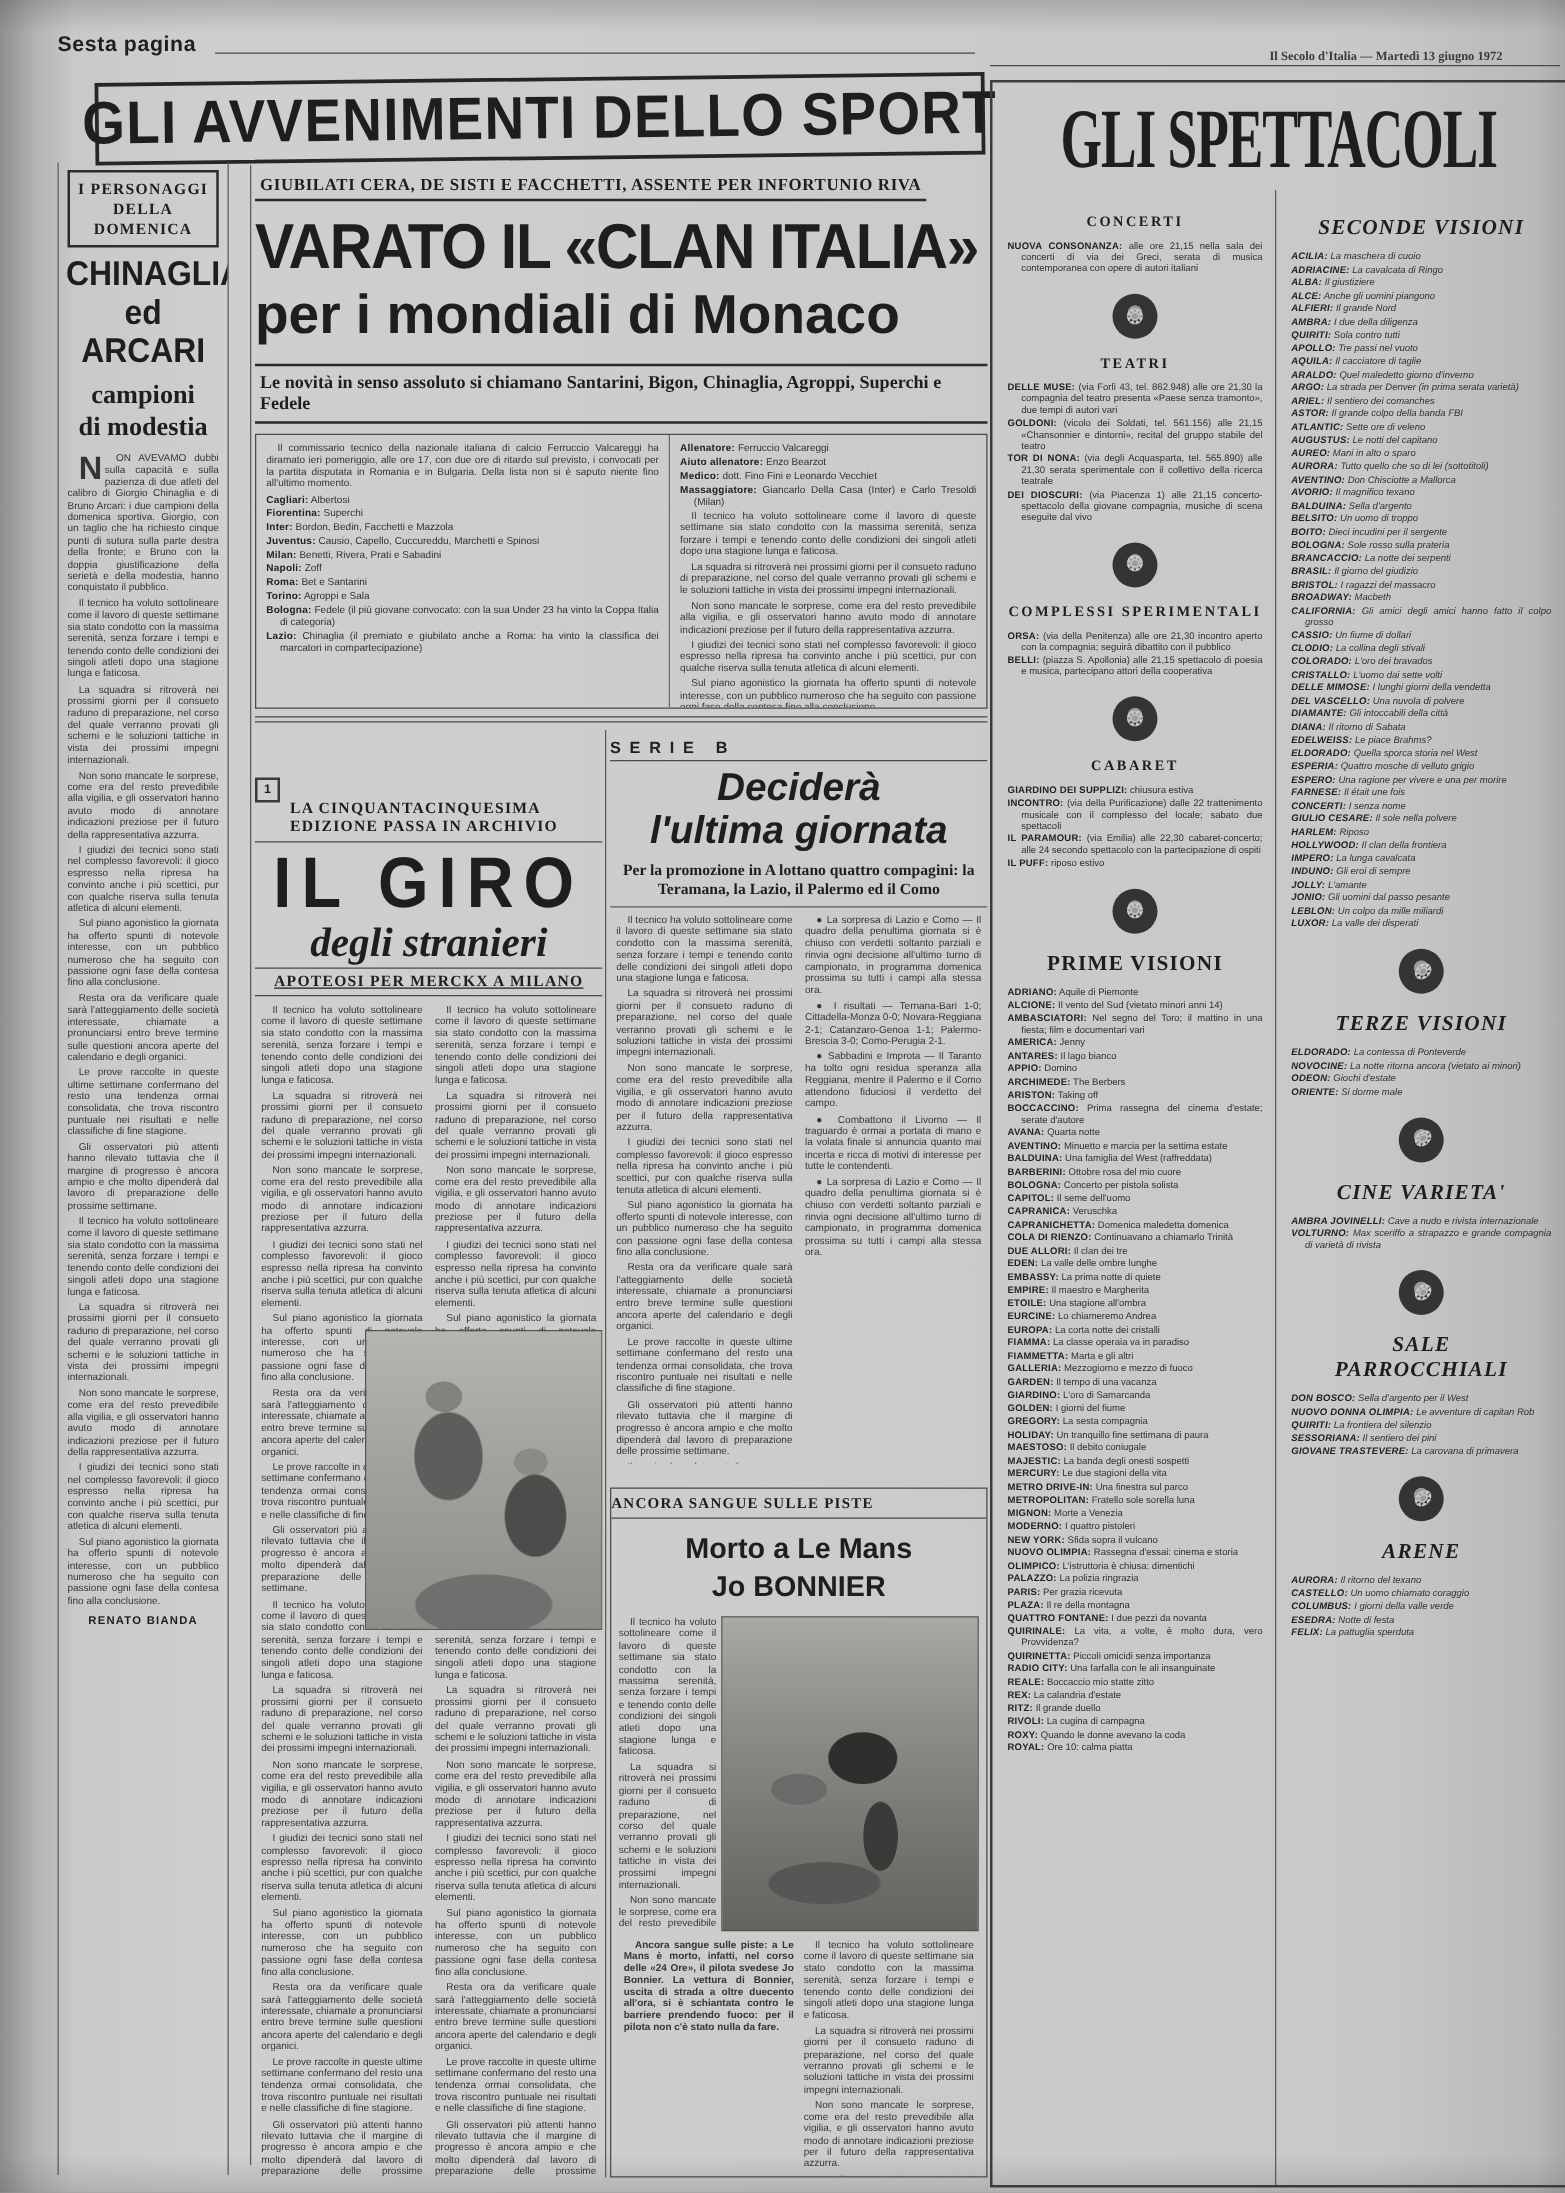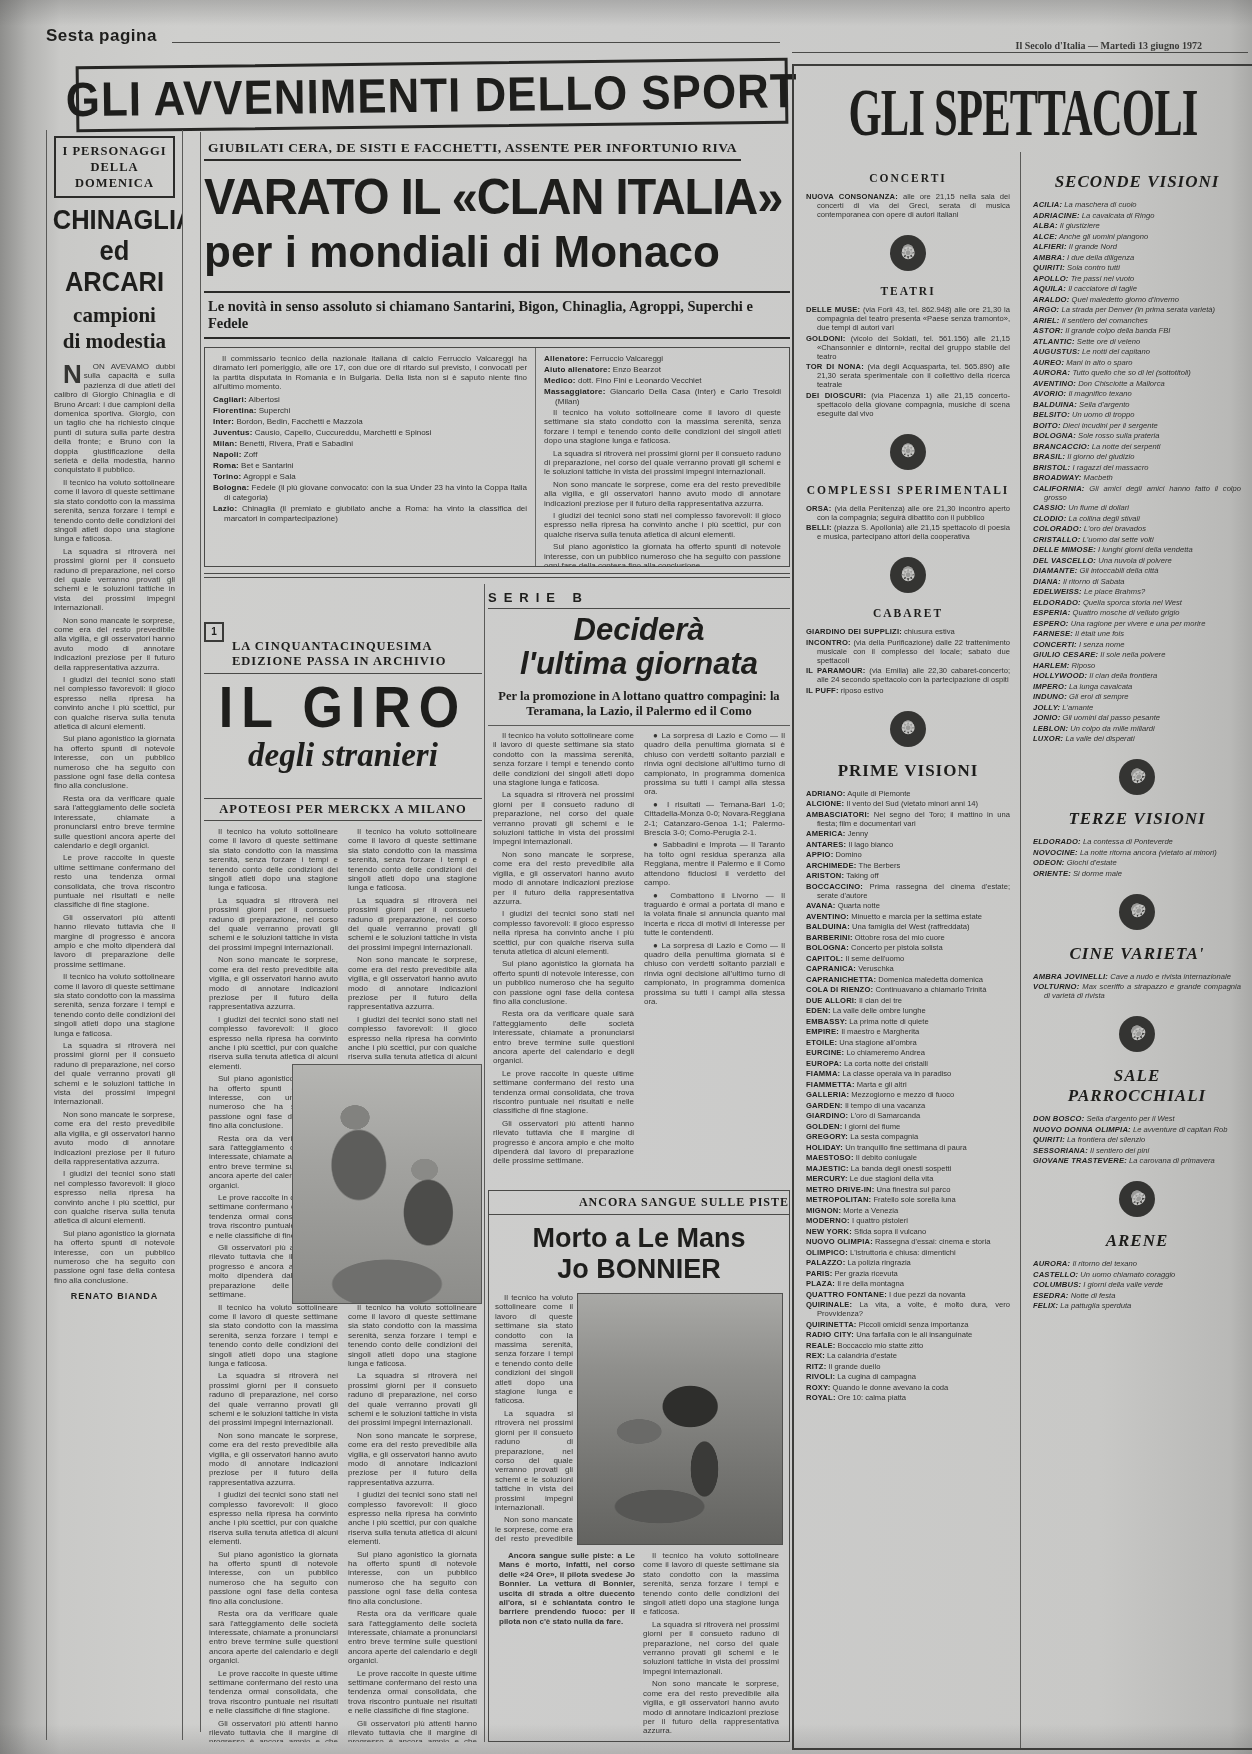--- a/index.html
+++ b/index.html
@@ -57,42 +57,42 @@
   .roster .li{font-size:8px;line-height:9.6px;}
   .dbl{border-top:1px solid #4a4a48;border-bottom:1px solid #4a4a48;height:3px;margin-top:6px;}
   
   .giro{position:absolute;left:204px;top:584px;width:278px;height:1158px;overflow:hidden;}
   .giro-kicker{display:flex;align-items:center;gap:8px;margin:10px 0 4px;}
   .nbox{width:16px;height:16px;border:2px solid #3a3a38;font-size:10px;font-weight:bold;display:flex;align-items:center;justify-content:center;flex:0 0 auto;}
   .giro-kicker .t{font-family:"Liberation Serif",serif;font-weight:bold;font-size:12.5px;letter-spacing:1px;line-height:15px;margin-top:45px;}
   .giro-head{font-size:52px;font-weight:bold;letter-spacing:8px;text-align:center;line-height:54px;margin-top:6px;transform:scale(1,1.1);}
   .giro-sub{font-family:"Liberation Serif",serif;font-style:italic;font-weight:bold;font-size:33px;text-align:center;line-height:38px;margin-top:2px;}
   .crosshead{border-top:1px solid #4a4a48;border-bottom:1px solid #4a4a48;text-align:center;
-    font-family:"Liberation Serif",serif;font-weight:bold;font-size:12.5px;letter-spacing:1px;padding:3px 0;margin-top:24px;}
+    font-family:"Liberation Serif",serif;font-weight:bold;font-size:12.5px;letter-spacing:1px;padding:3px 0;margin-top:0;text-decoration:underline;}
   .giro-cols{display:flex;margin-top:6px;height:1010px;overflow:hidden;}
   .giro-cols .c{width:50%;padding:0 5px;overflow:hidden;}
   .photo-cyclists{position:absolute;left:88px;top:480px;width:188px;height:238px;border:1px solid #55555/3;border:1px solid #555553;
     background:radial-gradient(ellipse 70px 90px at 35% 42%,#5d5d5b 0 38%,rgba(0,0,0,0) 40%),
       radial-gradient(ellipse 24px 20px at 33% 22%,#82827f 0 60%,rgba(0,0,0,0) 62%),
       radial-gradient(ellipse 60px 80px at 72% 62%,#4c4c4a 0 40%,rgba(0,0,0,0) 42%),
       radial-gradient(ellipse 22px 18px at 70% 44%,#8a8a87 0 60%,rgba(0,0,0,0) 62%),
       radial-gradient(ellipse 90px 40px at 50% 92%,#6f6f6d 0 60%,rgba(0,0,0,0) 62%),
       linear-gradient(180deg,#b5b5b2 0,#a3a3a0 40%,#8d8d8a 100%);}
   
   .serieb{position:absolute;left:488px;top:584px;width:302px;height:600px;overflow:hidden;}
   .sb-label{font-weight:bold;font-size:13px;letter-spacing:7px;border-bottom:1px solid #4a4a48;padding:6px 0 3px;margin:0 0 4px;}
   .sb-head{font-family:"Liberation Sans",sans-serif;font-style:italic;font-weight:bold;font-size:31px;line-height:34px;text-align:center;margin-top:4px;}
   .sb-deck{font-family:"Liberation Serif",serif;font-weight:bold;font-size:12.5px;text-align:center;line-height:15px;margin:8px 2px 6px;}
   .sb-cols{display:flex;border-top:1px solid #5a5a58;padding-top:5px;height:440px;overflow:hidden;}
   .sb-cols .c{width:50%;padding:0 5px;overflow:hidden;}
   
   .bonnier{position:absolute;left:488px;top:1190px;width:302px;height:552px;border:1px solid #4a4a48;overflow:hidden;box-sizing:border-box;}
-  .bn-kicker{font-family:"Liberation Serif",serif;font-weight:bold;font-size:12px;letter-spacing:1px;text-align:right;
+  .bn-kicker{font-family:"Liberation Serif",serif;font-weight:bold;font-size:12px;letter-spacing:1px;text-align:left;
     border-bottom:1px solid #4a4a48;padding:4px 0;}
-  .bn-head{font-size:27px;font-weight:bold;text-align:center;line-height:31px;margin-top:8px;}
+  .bn-head{font-size:23px;font-weight:bold;text-align:center;line-height:31px;margin-top:8px;}
   .bn-row{display:flex;margin-top:8px;}
   .bn-side{width:78px;padding:0 4px 0 6px;overflow:hidden;height:250px;}
   .photo-crash{flex:1;height:250px;margin-right:6px;border:1px solid #50504e;
     background:radial-gradient(ellipse 60px 45px at 55% 45%,#2e2e2c 0 45%,rgba(0,0,0,0) 47%),
       radial-gradient(ellipse 30px 60px at 62% 70%,#3a3a38 0 45%,rgba(0,0,0,0) 47%),
       radial-gradient(ellipse 80px 30px at 40% 85%,#565654 0 55%,rgba(0,0,0,0) 57%),
       radial-gradient(ellipse 40px 22px at 30% 55%,#6a6a68 0 55%,rgba(0,0,0,0) 57%),
       linear-gradient(180deg,#a9a9a6 0,#8f8f8c 30%,#757572 70%,#636360 100%);}
   .bn-caption{display:flex;padding:6px 6px 0;height:215px;overflow:hidden;}
   .bn-caption .c{width:50%;padding:0 4px;overflow:hidden;}

